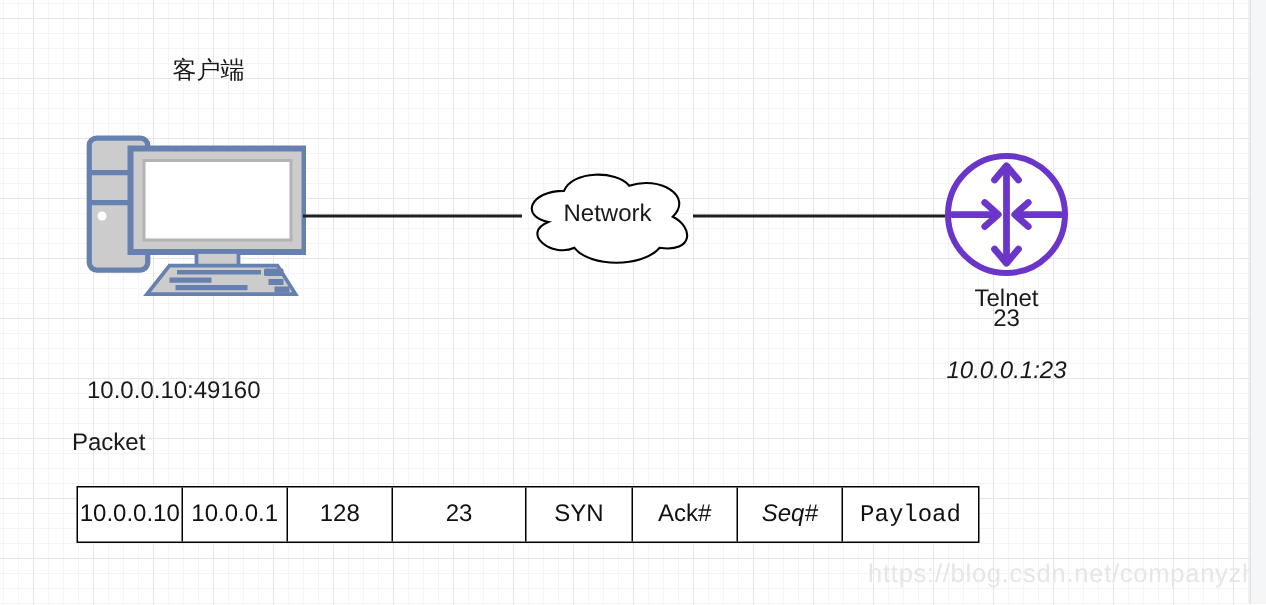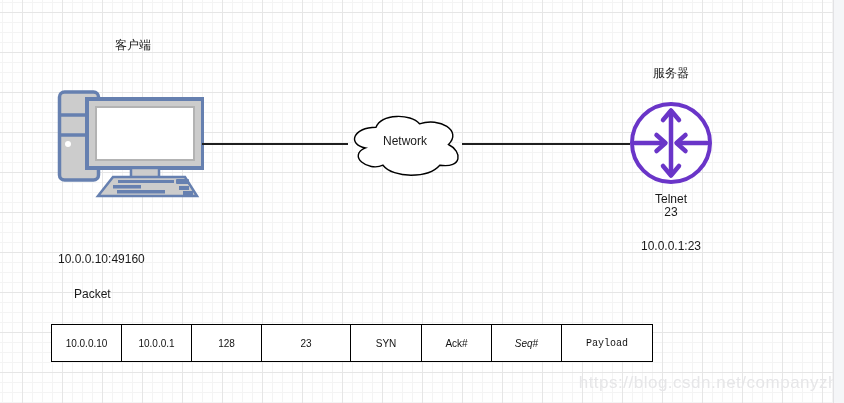--- a/index.html
+++ b/index.html
@@ -17,35 +17,35 @@
     background-size: 40px 40px, 40px 40px, 10px 10px, 10px 10px;
     background-position: 22px 12px, 22px 12px, 2px 2px, 2px 2px;
     overflow:hidden;
   }
 
   .edge-strip {
     position:absolute; left:833px; top:0; width:11px; height:403px;
     background:#f5f6f8; border-left:1px solid #e2e2e5;
   }
 
-  .lbl { position:absolute; font-size:12px; color:#1a1a1a; white-space:nowrap; }
+  .lbl { position:absolute; font-size:16px; color:#1a1a1a; white-space:nowrap; }
   .lbl.center { text-align:center; }
 
   .wire { position:absolute; height:1.5px; background:#1f1f1f; }
 
   .svg-abs { position:absolute; }
 
   
   .packet-table {
     position:absolute; left:51px; top:324px; height:38px;
     display:flex; background:#fff; border:1.5px solid #000;
   }
   .packet-cell {
     display:flex; align-items:center; justify-content:center;
-    font-size:10px; color:#111; border-right:1.5px solid #000;
+    font-size:16px; color:#111; border-right:1.5px solid #000;
     flex:0 0 auto; height:100%;
   }
   .packet-cell:last-child { border-right:none;font-family:Liberation Mono, monospace; }
   .packet-cell:nth-child(1){ width:70px; }
   .packet-cell:nth-child(2){ width:70px; }
   .packet-cell:nth-child(3){ width:70px; }
   .packet-cell:nth-child(4){ width:89px; }
   .packet-cell:nth-child(5){ width:71px; }
   .packet-cell:nth-child(6){ width:70px; }
   .packet-cell:nth-child(7){ width:70px;font-style:italic; }
@@ -110,32 +110,31 @@
       <line x1="43" y1="11" x2="43" y2="75"></line>
       <polyline points="35,20 43,10.5 51,20"></polyline>
       <polyline points="35,66 43,75.5 51,66"></polyline>
       <line x1="7" y1="43" x2="36" y2="43"></line>
       <polyline points="28.5,35 37.5,43 28.5,51"></polyline>
       <line x1="79" y1="43" x2="50" y2="43"></line>
       <polyline points="57.5,35 48.5,43 57.5,51"></polyline>
     </g>
   </svg>
 
-  <div class="lbl center" style="left:628px; top:65px; width:86px;">服务器</div>
 
   <div class="lbl center telnet-lines" style="left:628px; top:193px; width:86px;">
     <div>Telnet</div>
     <div>23</div>
   </div>
 
-  <div class="lbl center" style="left:628px; top:239px; width:86px;">10.0.0.1:23</div>
+  <div class="lbl center" style="left:628px; top:239px; width:86px;font-style:italic;">10.0.0.1:23</div>
 
   <div class="lbl" style="left:58px; top:252px;">10.0.0.10:49160</div>
 
-  <div class="lbl" style="left:74px; top:287px;">Packet</div>
+  <div class="lbl" style="left:48px; top:287px;">Packet</div>
 
   <div class="packet-table">
       <div class="packet-cell">10.0.0.10</div>
       <div class="packet-cell">10.0.0.1</div>
       <div class="packet-cell">128</div>
       <div class="packet-cell">23</div>
       <div class="packet-cell">SYN</div>
       <div class="packet-cell">Ack#</div>
       <div class="packet-cell">Seq#</div>
       <div class="packet-cell">Payload</div>

